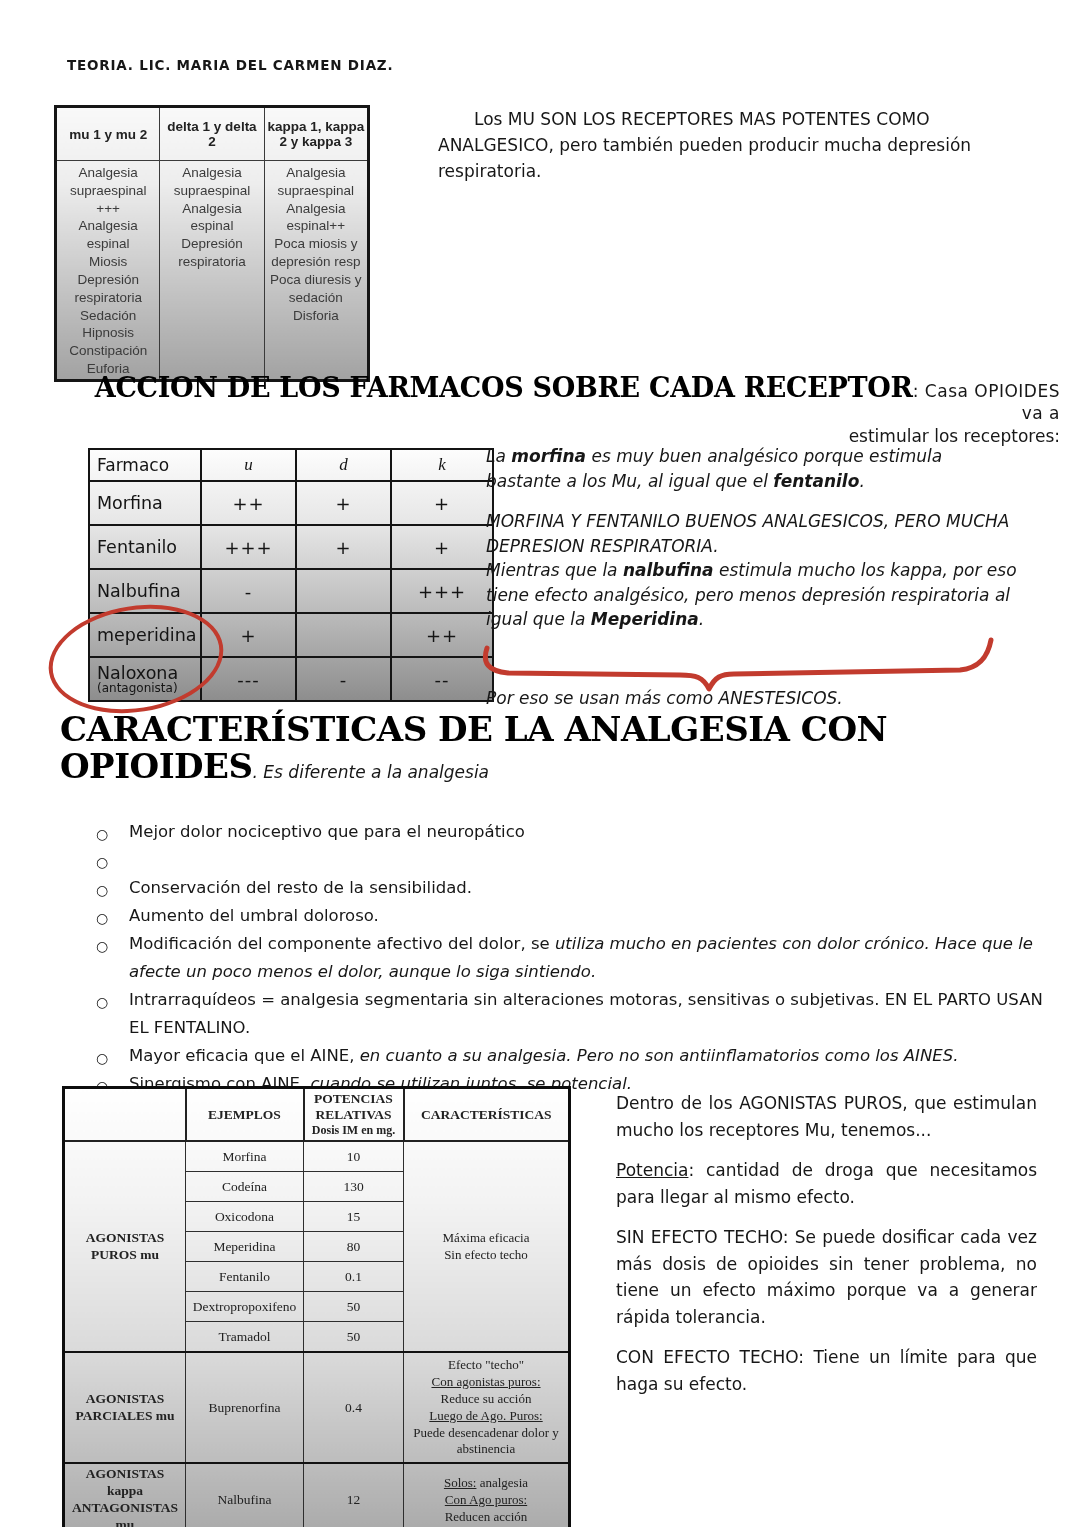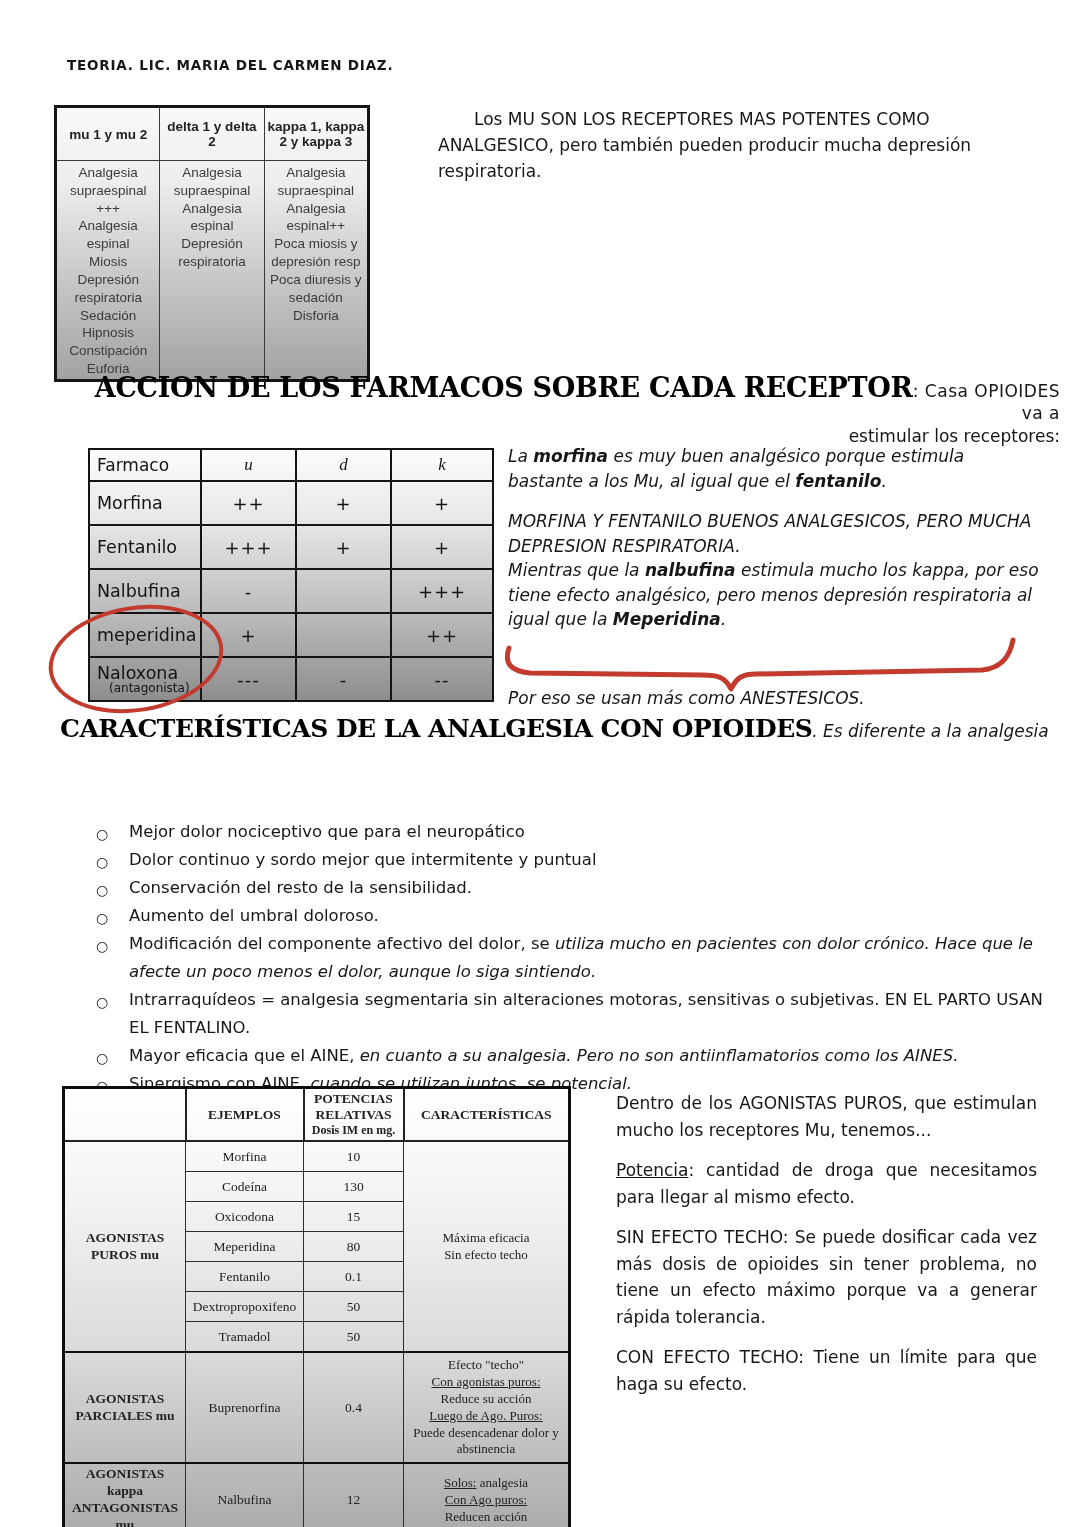--- a/index.html
+++ b/index.html
@@ -53,52 +53,52 @@
     font-family:"DejaVu Serif",serif;font-weight:bold;color:#000;
     letter-spacing:-0.3px;
   }
   .heading1{position:absolute;left:60px;top:372px;width:1000px;}
   .heading1 .h-line1{text-indent:28px;text-align:right;}
   .heading1 .display-title{font-size:27px;}
   .heading1 .h-suffix{font-size:17px;letter-spacing:.5px;}
   .heading1 .h-line2{font-size:17px;margin-top:3px;text-align:right;}
 
   .heading2{position:absolute;left:60px;top:714px;width:1006px;line-height:30px;}
-  .heading2 .display-title{font-size:25px;letter-spacing:-0.5px;}
+  .heading2 .display-title{font-size:34px;letter-spacing:-0.5px;}
   .heading2 .h-suffix{font-size:17px;}
   .heading2 .h-rest{font-size:17px;line-height:29px;}
 
   
   .t2{
     position:absolute;left:88px;top:448px;width:404px;
     border-collapse:collapse;table-layout:fixed;
     background:linear-gradient(180deg,#fdfdfd 0%,#e6e6e6 30%,#b5b5b5 70%,#8d8d8d 100%);
     color:#141414;border:2.5px solid #141414;
   }
   .t2 col.c-name{width:112px;}
   .t2 col.c-u{width:95px;} .t2 col.c-d{width:95px;} .t2 col.c-k{width:102px;}
   .t2 th{
     border:2px solid #141414;height:28px;
     font-weight:normal;vertical-align:middle;
   }
   .t2 th.name-h{font-size:17px;text-align:left;padding-left:7px;}
   .t2 th.greek{font-family:"Liberation Serif",serif;font-style:italic;font-size:17px;text-align:center;}
   .t2 td{border:2px solid #141414;height:40px;vertical-align:middle;}
   .t2 td.drug{font-size:17.5px;text-align:left;padding-left:7px;line-height:1.05;}
-  .t2 td.drug .sub{font-size:12px;display:block;margin-left:12px;}
+  .t2 td.drug .sub{font-size:12px;display:block;}
   .t2 td.val{font-size:18px;text-align:center;letter-spacing:1px;}
 
   .red-ellipse{
     position:absolute;left:48px;top:606px;width:168px;height:98px;
     border:4px solid #c23b2e;border-radius:50%;
     transform:rotate(-9deg);z-index:5;
   }
 
   
-  .notes-right{position:absolute;left:508px;top:444px;width:534px;}
+  .notes-right{position:absolute;left:486px;top:444px;width:534px;}
   .notes-right p{margin:0 0 16px 0;font-size:17px;line-height:24.5px;}
   .notes-right .p3{margin-bottom:0;}
   .red-brace{display:block;margin:-12px 0 0 -6px;}
   .notes-right .p4{margin-top:-8px;text-align:left;}
 
   
   .bullets{position:absolute;left:96px;top:818px;width:948px;list-style:none;margin:0;padding:0;}
   .bullets li{display:flex;margin:0;line-height:28px;font-size:16.5px;}
   .bullets .marker{width:16px;flex:0 0 16px;margin-right:17px;font-size:14px;position:relative;top:2px;color:#111;}
 
@@ -244,21 +244,20 @@
     <span class="display-title">CARACTERÍSTICAS DE LA ANALGESIA CON OPIOIDES</span><span class="hw h-suffix i">. Es diferente a la analgesia</span>
   </div>
 
   <ul class="bullets hw" id="bullets">
       <li>
         <span class="marker">○</span>
         <span class="btext"><span>Mejor dolor nociceptivo que para el neuropático</span></span>
       </li>
       <li>
         <span class="marker">○</span>
-        <span class="btext"><span>Dolor continuo y sordo mejor que intermitente y puntual</span></span>
       </li>
       <li>
         <span class="marker">○</span>
         <span class="btext"><span>Conservación del resto de la sensibilidad.</span></span>
       </li>
       <li>
         <span class="marker">○</span>
         <span class="btext"><span>Aumento del umbral doloroso.</span></span>
       </li>
       <li>

